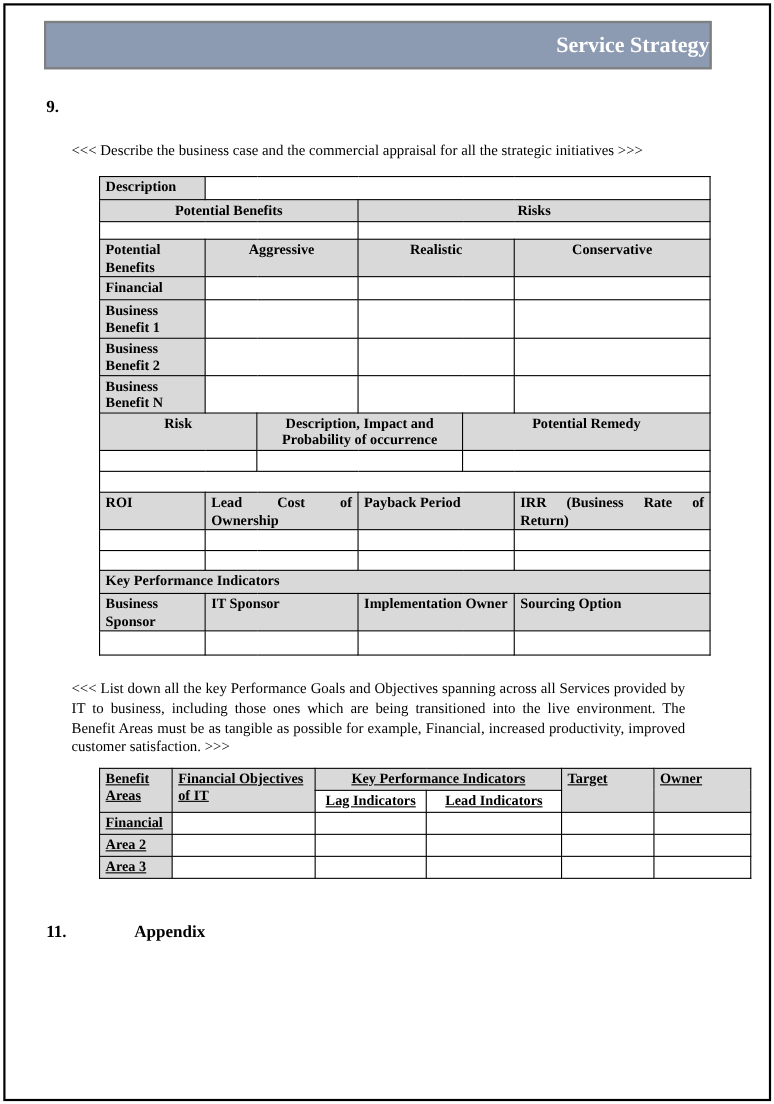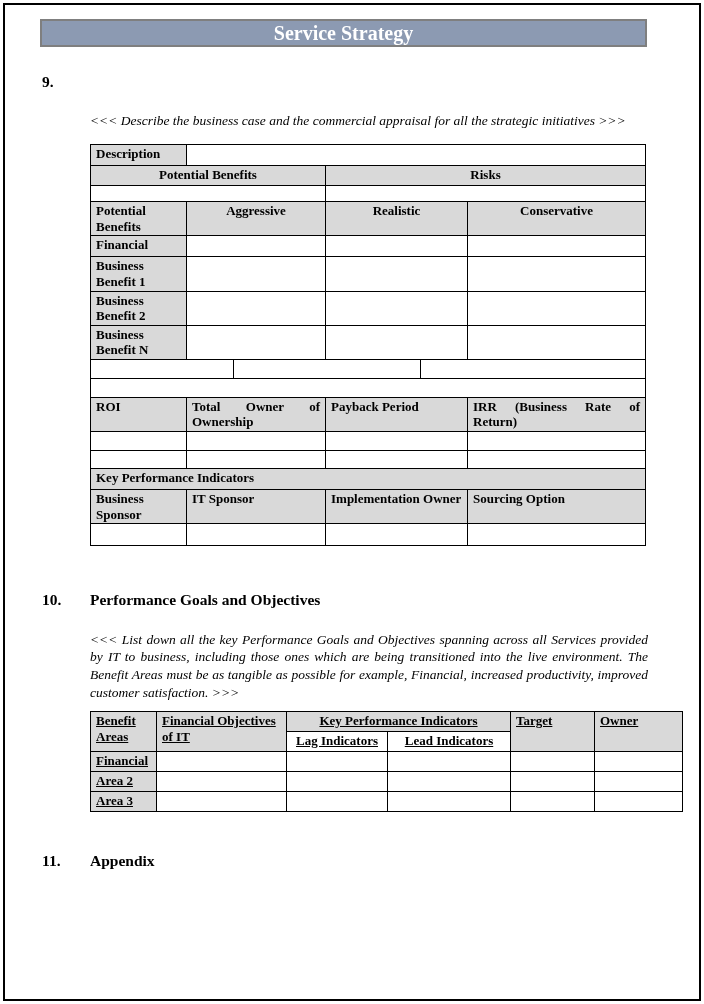--- a/index.html
+++ b/index.html
@@ -5,34 +5,34 @@
   * { margin: 0; padding: 0; box-sizing: border-box; }
   html, body { background: #fff; }
   body { width: 704px; font-family: "Liberation Serif", "DejaVu Serif", serif; color: #000; }
   .page {
     width: 704px; height: 1004px; background: #fff; padding: 3px;
   }
   .page-inner {
     width: 100%; height: 100%; border: 2px solid #000; overflow: hidden;
   }
   .banner {
-    margin: 14px 0 0 35px; width: 607px; height: 28px;
+    margin: 14px 0 0 35px; width: 607px; height: 44px;
     background: #8C9AB2; border: 2px solid #7f7f7f;
-    display: flex; align-items: center; justify-content: center;
+    display: flex; align-items: center; justify-content: flex-end;
     color: #fff; font-size: 20px; font-weight: bold;
   }
   .heading {
     display: flex; margin-left: 37px; font-weight: bold; font-size: 15.5px; line-height: 1.2;
   }
   .heading .num { width: 48px; flex: 0 0 48px; }
   .h9  { margin-top: 26px; }
   .h10 { margin-top: 45px; }
-  .h11 { margin-top: 40px; }
+  .h11 { margin-top: 40px; gap: 32px; }
   .para {
-    margin-left: 85px; width: 558px; font-size: 13.5px; line-height: 1.3; font-style: italic;
+    margin-left: 60px; width: 558px; font-size: 13.5px; line-height: 1.3;
   }
   .p9  { margin-top: 20px; }
   .p10 { margin-top: 21px; text-align: justify; }
   .p11 { margin-top: 21px; }
   table { border-collapse: collapse; table-layout: fixed; }
   .t1 { margin: 15px 0 0 85px; width: 555px; }
   .t2 { margin: 10px 0 0 85px; width: 592px; text-decoration: underline; }
   td {
     border: 1.5px solid #000; padding: 1px 5px; font-size: 13px;
     vertical-align: top; line-height: 1.2; overflow: hidden;
@@ -102,31 +102,36 @@
         <td colspan="2"></td>
         <td colspan="2"></td>
         <td></td>
       </tr>
       <tr style="height:32px">
         <td class="g">Business Benefit N</td>
         <td colspan="2"></td>
         <td colspan="2"></td>
         <td></td>
       </tr>
+      <tr style="height:31px">
+        <td colspan="2" class="g c">Risk</td>
+        <td colspan="2" class="g c">Description, Impact and Probability of occurrence</td>
+        <td colspan="2" class="g c">Potential Remedy</td>
+      </tr>
       <tr style="height:19px">
         <td colspan="2"></td>
         <td colspan="2"></td>
         <td colspan="2"></td>
       </tr>
       <tr style="height:19px">
         <td colspan="6"></td>
       </tr>
       <tr style="height:34px">
         <td class="g">ROI</td>
-        <td colspan="2" class="g j">Total Owner of Ownership</td>
+        <td colspan="2" class="g j">Lead Cost of Ownership</td>
         <td colspan="2" class="g">Payback Period</td>
         <td class="g j">IRR (Business Rate of Return)</td>
       </tr>
       <tr style="height:19px">
         <td></td>
         <td colspan="2"></td>
         <td colspan="2"></td>
         <td></td>
       </tr>
       <tr style="height:18px">
@@ -146,24 +151,20 @@
       </tr>
       <tr style="height:22px">
         <td></td>
         <td colspan="2"></td>
         <td colspan="2"></td>
         <td></td>
       </tr>
     </tbody>
       </table>
 
-    <div class="heading h10">
-      <span class="num">10.</span>
-      <span>Performance Goals and Objectives</span>
-    </div>
 
     <div class="para p10">&lt;&lt;&lt; List down all the key Performance Goals and Objectives spanning across all Services provided by IT to business, including those ones which are being transitioned into the live environment. The Benefit Areas must be as tangible as possible for example, Financial, increased productivity, improved customer satisfaction. &gt;&gt;&gt;</div>
 
     <table class="t2">
       <colgroup>
         <col style="width:66px">
           <col style="width:130px">
           <col style="width:101px">
         <col style="width:123px">
           <col style="width:84px">

